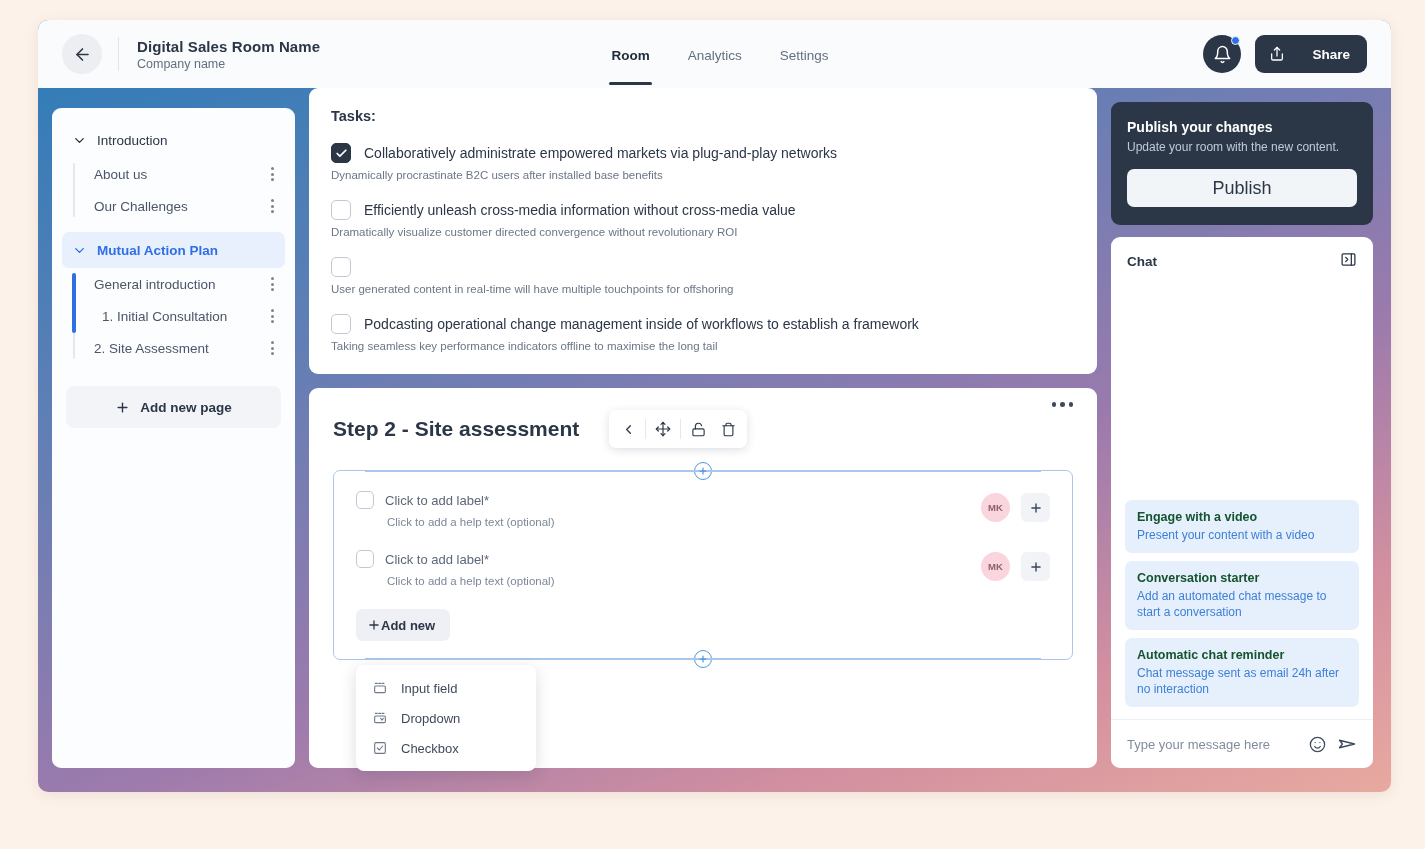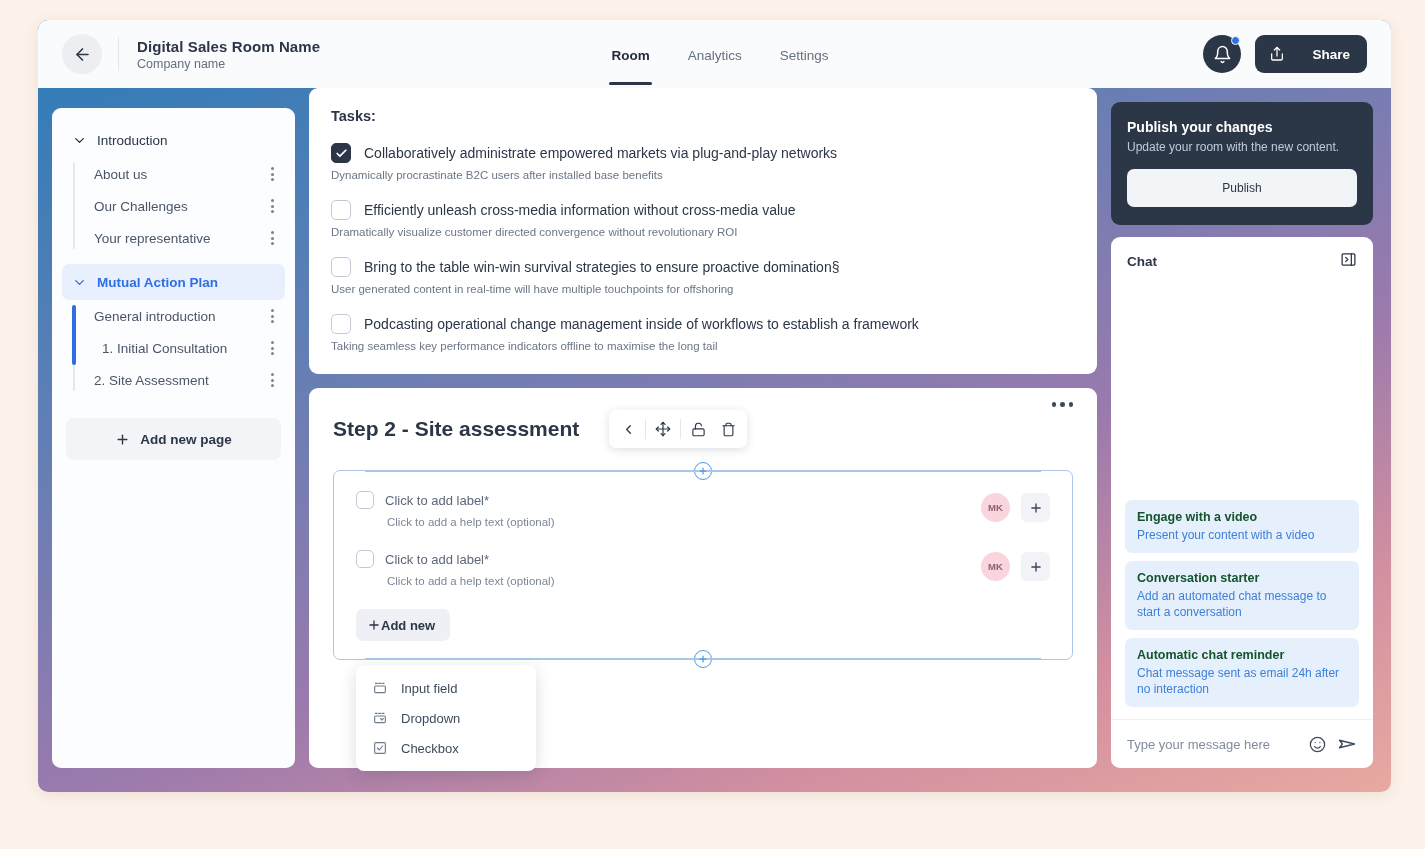--- a/index.html
+++ b/index.html
@@ -125,21 +125,21 @@
     background: #fff; border-radius: 8px; box-shadow: 0 4px 16px rgba(40,55,80,.17); padding: 8px 0; z-index: 9; }
   .dd-item { display: flex; align-items: center; gap: 13px; height: 30px; padding: 0 16px;
     font-size: 13px; color: #3f4b5c; cursor: pointer; }
 
   
   .right-col { width: 262px; flex: none; display: flex; flex-direction: column; gap: 12px; margin-top: -6px; }
   .publish-card { background: #2b3647; border-radius: 9px; padding: 17px 16px 18px; }
   .pub-title { font-size: 14px; font-weight: bold; color: #fff; }
   .pub-sub { font-size: 12px; color: #c3cad6; margin-top: 5px; }
   .pub-btn { margin-top: 15px; height: 38px; border-radius: 7px; background: #f2f5f8;
-    display: flex; align-items: center; justify-content: center; font-size: 12px;
+    display: flex; align-items: center; justify-content: center; font-size: 18px;
     color: #2b3647; cursor: pointer; }
   .chat-card { flex: 1; background: #fff; border-radius: 9px; display: flex; flex-direction: column; min-height: 0; }
   .chat-head { display: flex; align-items: center; padding: 14px 16px 10px; }
   .chat-title { font-size: 13.5px; font-weight: bold; color: #2b3647; }
   .chat-collapse { margin-left: auto; cursor: pointer; }
   .chat-body { flex: 1; }
   .sugg-wrap { padding: 0 14px 12px; display: flex; flex-direction: column; gap: 8px; }
   .sugg { background: #e6f0fc; border-radius: 7px; padding: 10px 12px; cursor: pointer; }
   .sugg-t { font-size: 12.5px; font-weight: bold; color: #14532d; }
   .sugg-d { font-size: 12px; color: #3d7fd8; margin-top: 3px; line-height: 16px; }
@@ -212,28 +212,20 @@
               </span>
           </div>
           <div class="nav-item">
             <span class="lbl">Our Challenges</span>
             <span class="kebab">
                 <i></i>
                 <i></i>
                 <i></i>
               </span>
           </div>
-          <div class="nav-item">
-            <span class="lbl">Your representative</span>
-            <span class="kebab">
-                <i></i>
-                <i></i>
-                <i></i>
-              </span>
-          </div>
         </div>
 
         <div class="nav-group-head active" style="margin-top:10px">
           <svg width="15" height="15" viewBox="0 0 24 24" fill="none" stroke="#2f6fe4" stroke-width="2.2" stroke-linecap="round" stroke-linejoin="round">
             <polyline points="6 9 12 15 18 9"></polyline>
           </svg>
           <span>Mutual Action Plan</span>
         </div>
         <div class="nav-children">
           <div class="accent-bar" style="top:5px;height:60px"></div>
@@ -293,21 +285,20 @@
             <div class="task-row">
               <div class="cbx"></div>
               <div class="task-text">Efficiently unleash cross-media information without cross-media value</div>
             </div>
             <div class="task-help">Dramatically visualize customer directed convergence without revolutionary ROI</div>
           </div>
 
           <div>
             <div class="task-row">
               <div class="cbx"></div>
-              <div class="task-text">Bring to the table win-win survival strategies to ensure proactive domination§</div>
             </div>
             <div class="task-help">User generated content in real-time will have multiple touchpoints for offshoring</div>
           </div>
 
           <div>
             <div class="task-row">
               <div class="cbx"></div>
               <div class="task-text">Podcasting operational change management inside of workflows to establish a framework</div>
             </div>
             <div class="task-help">Taking seamless key performance indicators offline to maximise the long tail</div>

